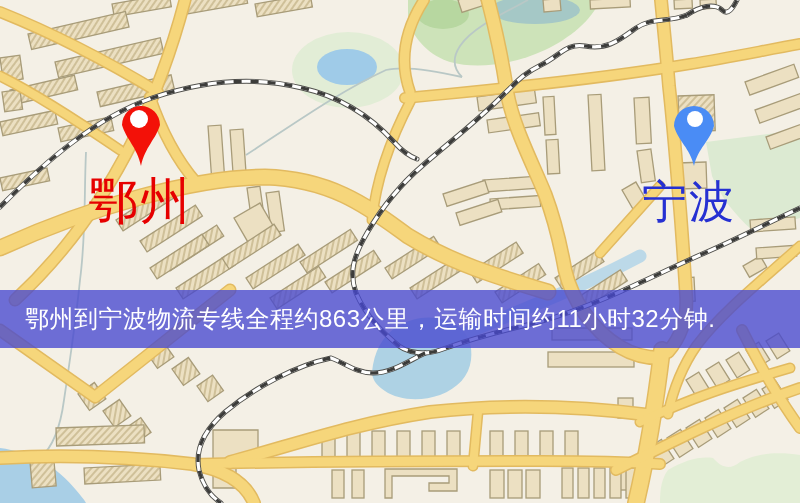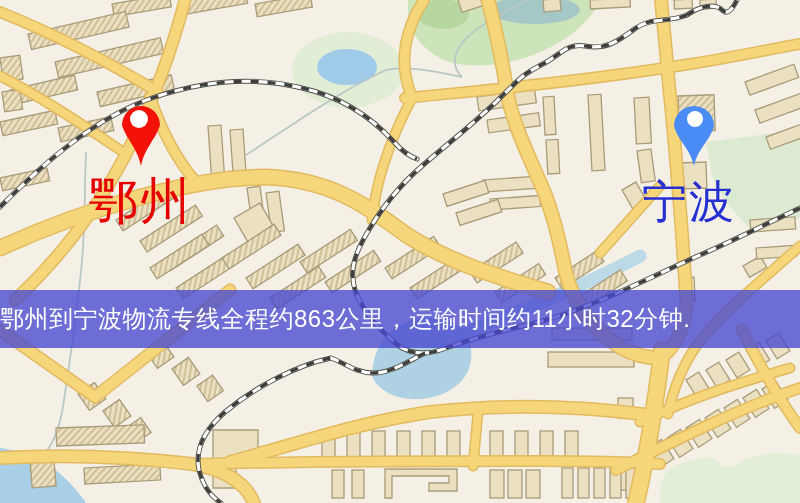--- a/index.html
+++ b/index.html
@@ -20,21 +20,21 @@
   .b{fill:var(--building-fill);stroke:var(--building-stroke);stroke-width:1.3;}
   .bh{fill:url(#hatch);stroke:var(--building-stroke);stroke-width:1.3;}
   .rail-bed{stroke:#50504c;stroke-width:5;fill:none;stroke-linecap:round;}
   .rail-mid{stroke:#ffffff;stroke-width:3.2;fill:none;stroke-linecap:round;}
   .rail-dash{stroke:#3c3c3a;stroke-width:3.2;fill:none;stroke-dasharray:8 9;}
   .stream{stroke:#b9c8c6;stroke-width:1.8;fill:none;}
   .river{stroke:#bcd9e8;stroke-width:13;fill:none;stroke-linecap:round;}
   
   .banner{position:absolute;left:0;top:290px;width:800px;height:58px;
     background:var(--banner-bg);}
-  .banner .txt{display:block;height:58px;line-height:58px;
+  .banner .txt{display:block;height:58px;line-height:58px;padding-left:25px;
     color:var(--banner-text);font-size:24px;letter-spacing:0.5px;white-space:nowrap;}
   .pin{position:absolute;}
   .place-label{position:absolute;font-size:50px;font-weight:400;letter-spacing:2px;
     white-space:nowrap;line-height:1;}
   .place-label.origin{left:88px;top:176px;color:var(--origin-label);}
   .place-label.dest{left:642px;top:179px;color:var(--destination-label);font-size:45px;text-align:right;}
 </style>
 </head>
 <body>
 

